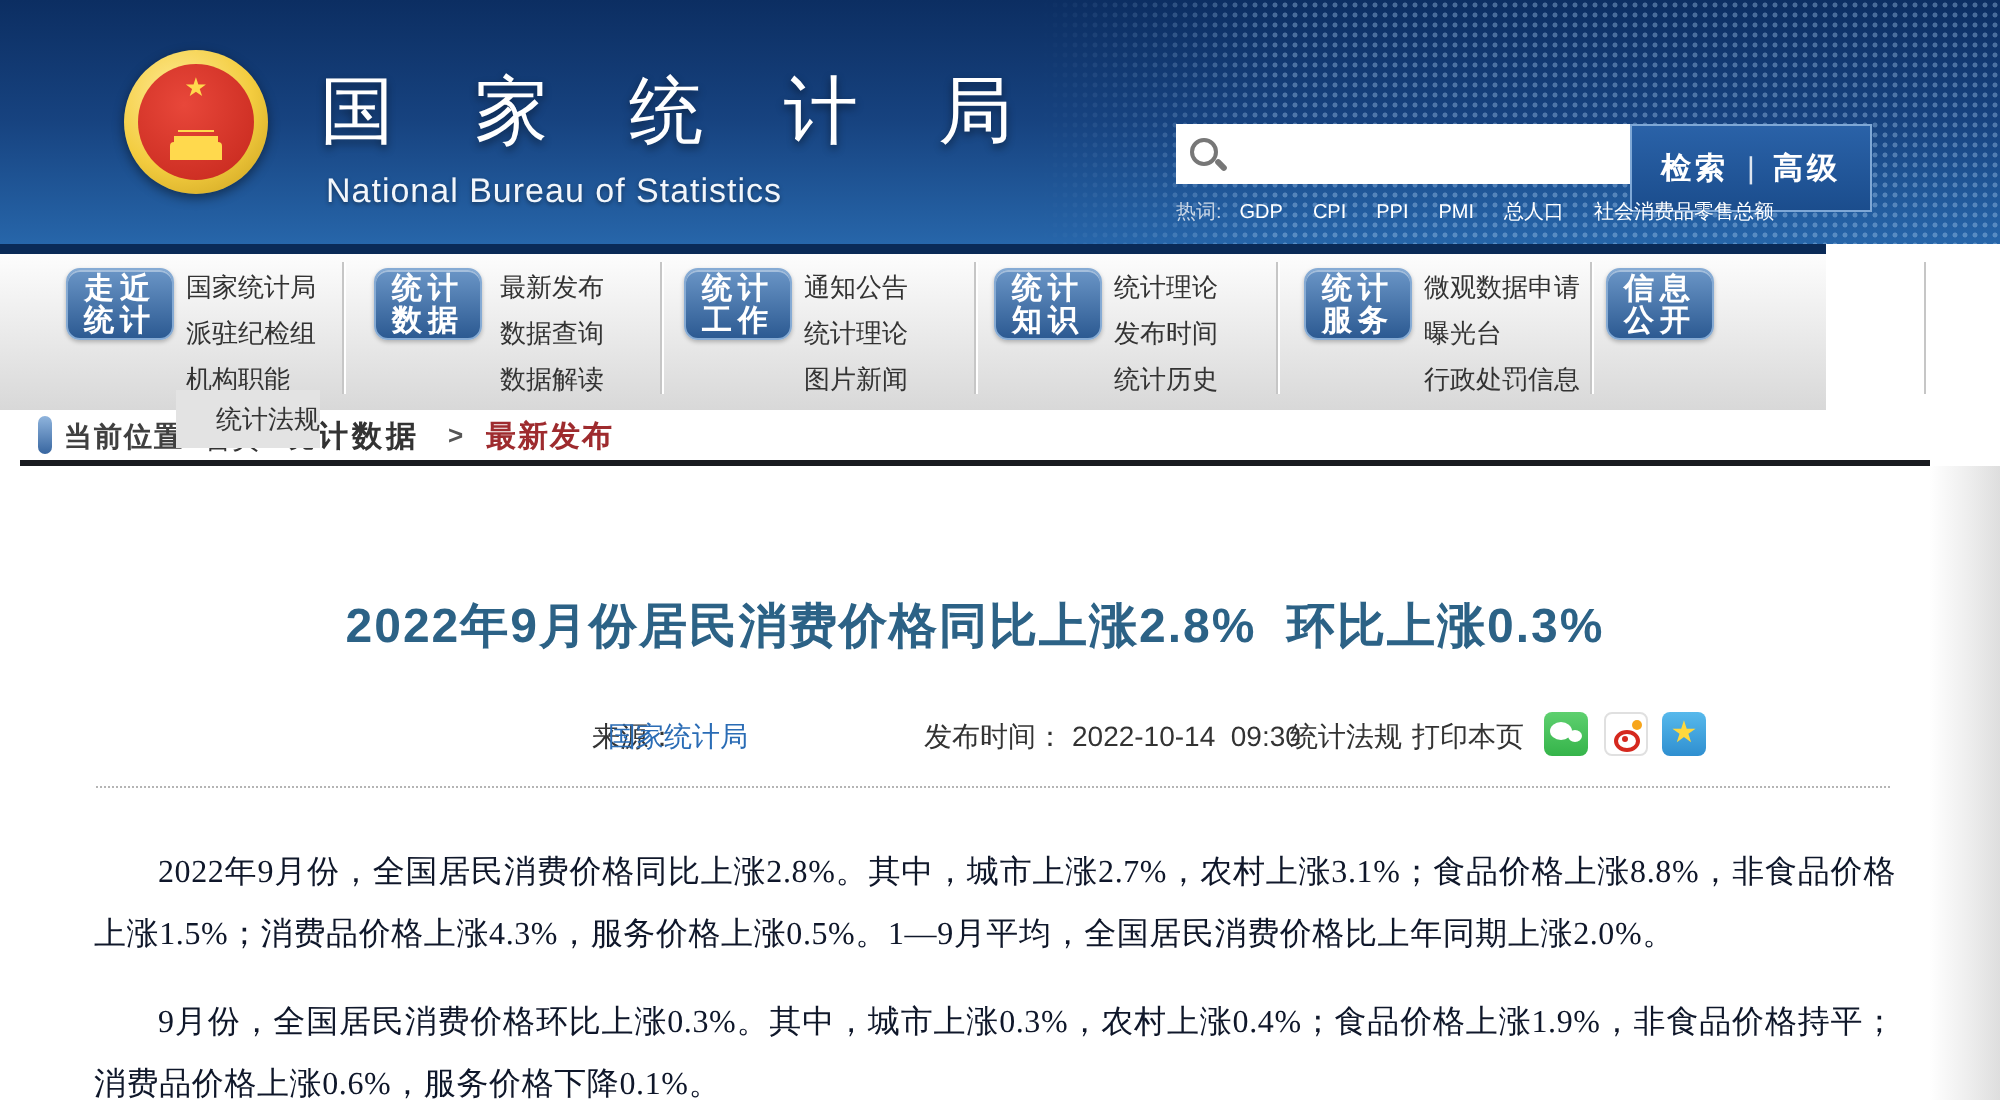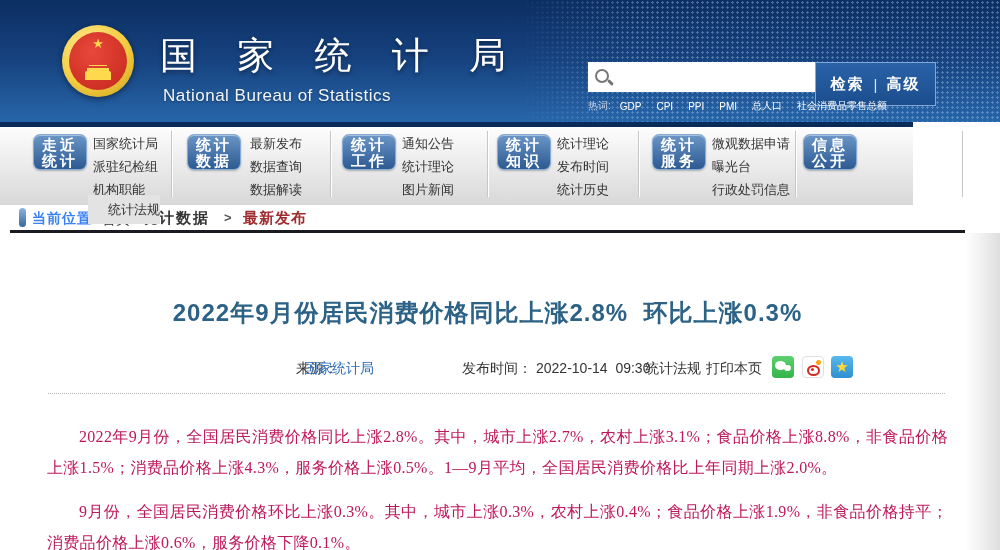--- a/index.html
+++ b/index.html
@@ -54,21 +54,21 @@
           color:#fff;font-weight:bold;font-size:15px;text-align:center;line-height:16px;
           padding-top:2px;letter-spacing:3px;cursor:pointer;}
   .nav-links{position:absolute;top:5px;}
   .nav-link{display:block;height:23px;line-height:23px;font-size:13px;color:#333;cursor:pointer;white-space:nowrap;}
   .nav-sep{position:absolute;top:4px;width:1px;height:66px;background:#c6c6c6;box-shadow:1px 0 0 #fff;}
 
   
   .breadcrumb-bar{position:absolute;left:0;top:205px;width:1000px;height:28px;background:#fff;}
   .crumb-capsule{position:absolute;left:19px;top:3px;width:7px;height:19px;border-radius:4px;
           background:linear-gradient(180deg,#8fb4dd,#3866a0);}
-  .crumb-label{position:absolute;left:32px;top:5px;font-size:14px;font-weight:bold;color:#3b82f6;letter-spacing:1px;}
+  .crumb-label{position:absolute;left:32px;top:5px;font-size:14px;font-weight:bold;color:#404040;letter-spacing:1px;}
   .crumb-home{position:absolute;left:102px;top:6px;font-size:14px;color:#333;cursor:pointer;}
   .crumb-sep1{position:absolute;left:131px;top:6px;font-size:13px;color:#555;font-weight:bold;}
   .crumb-section{position:absolute;left:142px;top:4px;font-size:15px;font-weight:bold;color:#333;
           letter-spacing:2px;cursor:pointer;}
   .crumb-sep2{position:absolute;left:224px;top:5px;font-size:13px;color:#555;font-weight:bold;}
   .crumb-current{position:absolute;left:243px;top:4px;font-size:15px;font-weight:bold;color:#9e2b2e;
           letter-spacing:1px;}
   .dropdown-panel{position:absolute;left:88px;top:195px;width:72px;height:29px;background:#e3e3e3;z-index:5;}
   .dropdown-link{display:block;padding-left:20px;line-height:29px;font-size:13px;color:#333;cursor:pointer;white-space:nowrap;}
   .dark-rule{position:absolute;left:10px;top:230px;width:955px;height:3px;background:#191b20;}
@@ -90,21 +90,21 @@
   .wc-b1{position:absolute;left:3px;top:5px;width:11px;height:9px;background:#fff;border-radius:50%;}
   .wc-b2{position:absolute;left:12px;top:9px;width:7px;height:6px;background:#fff;border-radius:50%;}
   .share-weibo{left:802px;background:#fff;border:1px solid #e0e0e0;box-sizing:border-box;}
   .wb-eye{position:absolute;left:4px;top:8px;width:9px;height:7px;border:2px solid #d5281e;border-radius:50%;}
   .wb-dot{position:absolute;left:8px;top:11px;width:3px;height:3px;background:#d5281e;border-radius:50%;}
   .wb-spark{position:absolute;left:13px;top:3px;width:5px;height:5px;background:#f7a51b;border-radius:50%;}
   .share-qzone{left:831px;background:linear-gradient(#57b9ec,#2f8fd0);color:#ffd83d;font-size:15px;
           text-align:center;line-height:22px;}
   .divider-dotted{position:absolute;left:48px;top:393px;width:897px;border-top:1px dotted #b5b5b5;}
   .para{position:absolute;left:47px;width:901px;font-family:"Liberation Serif","DejaVu Serif",serif;
-          font-size:16px;color:#be185d;line-height:31px;text-align:justify;text-indent:32px;letter-spacing:.3px;}
+          font-size:16px;color:#0f172a;line-height:31px;text-align:justify;text-indent:32px;letter-spacing:.3px;}
   .para1{top:405px;}
   .para2{top:480px;}
 </style>
 </head>
 <body>
 
 <div id="page">
 
   <div class="header">
     <div class="map-pattern"></div>

